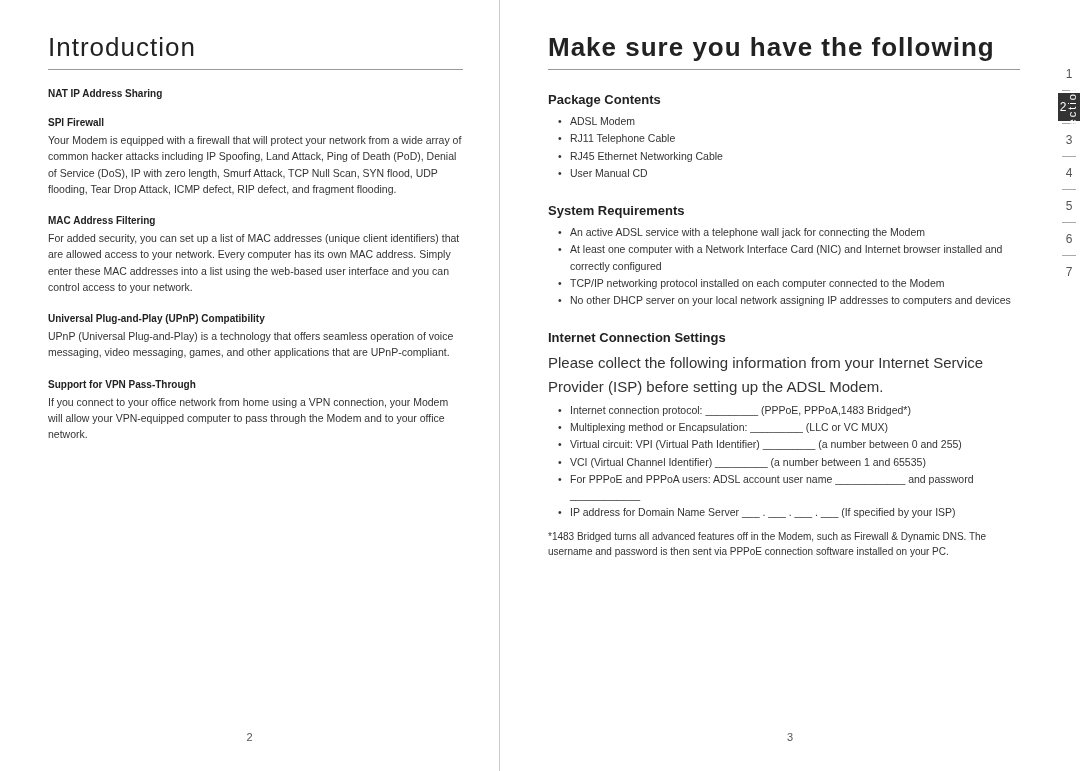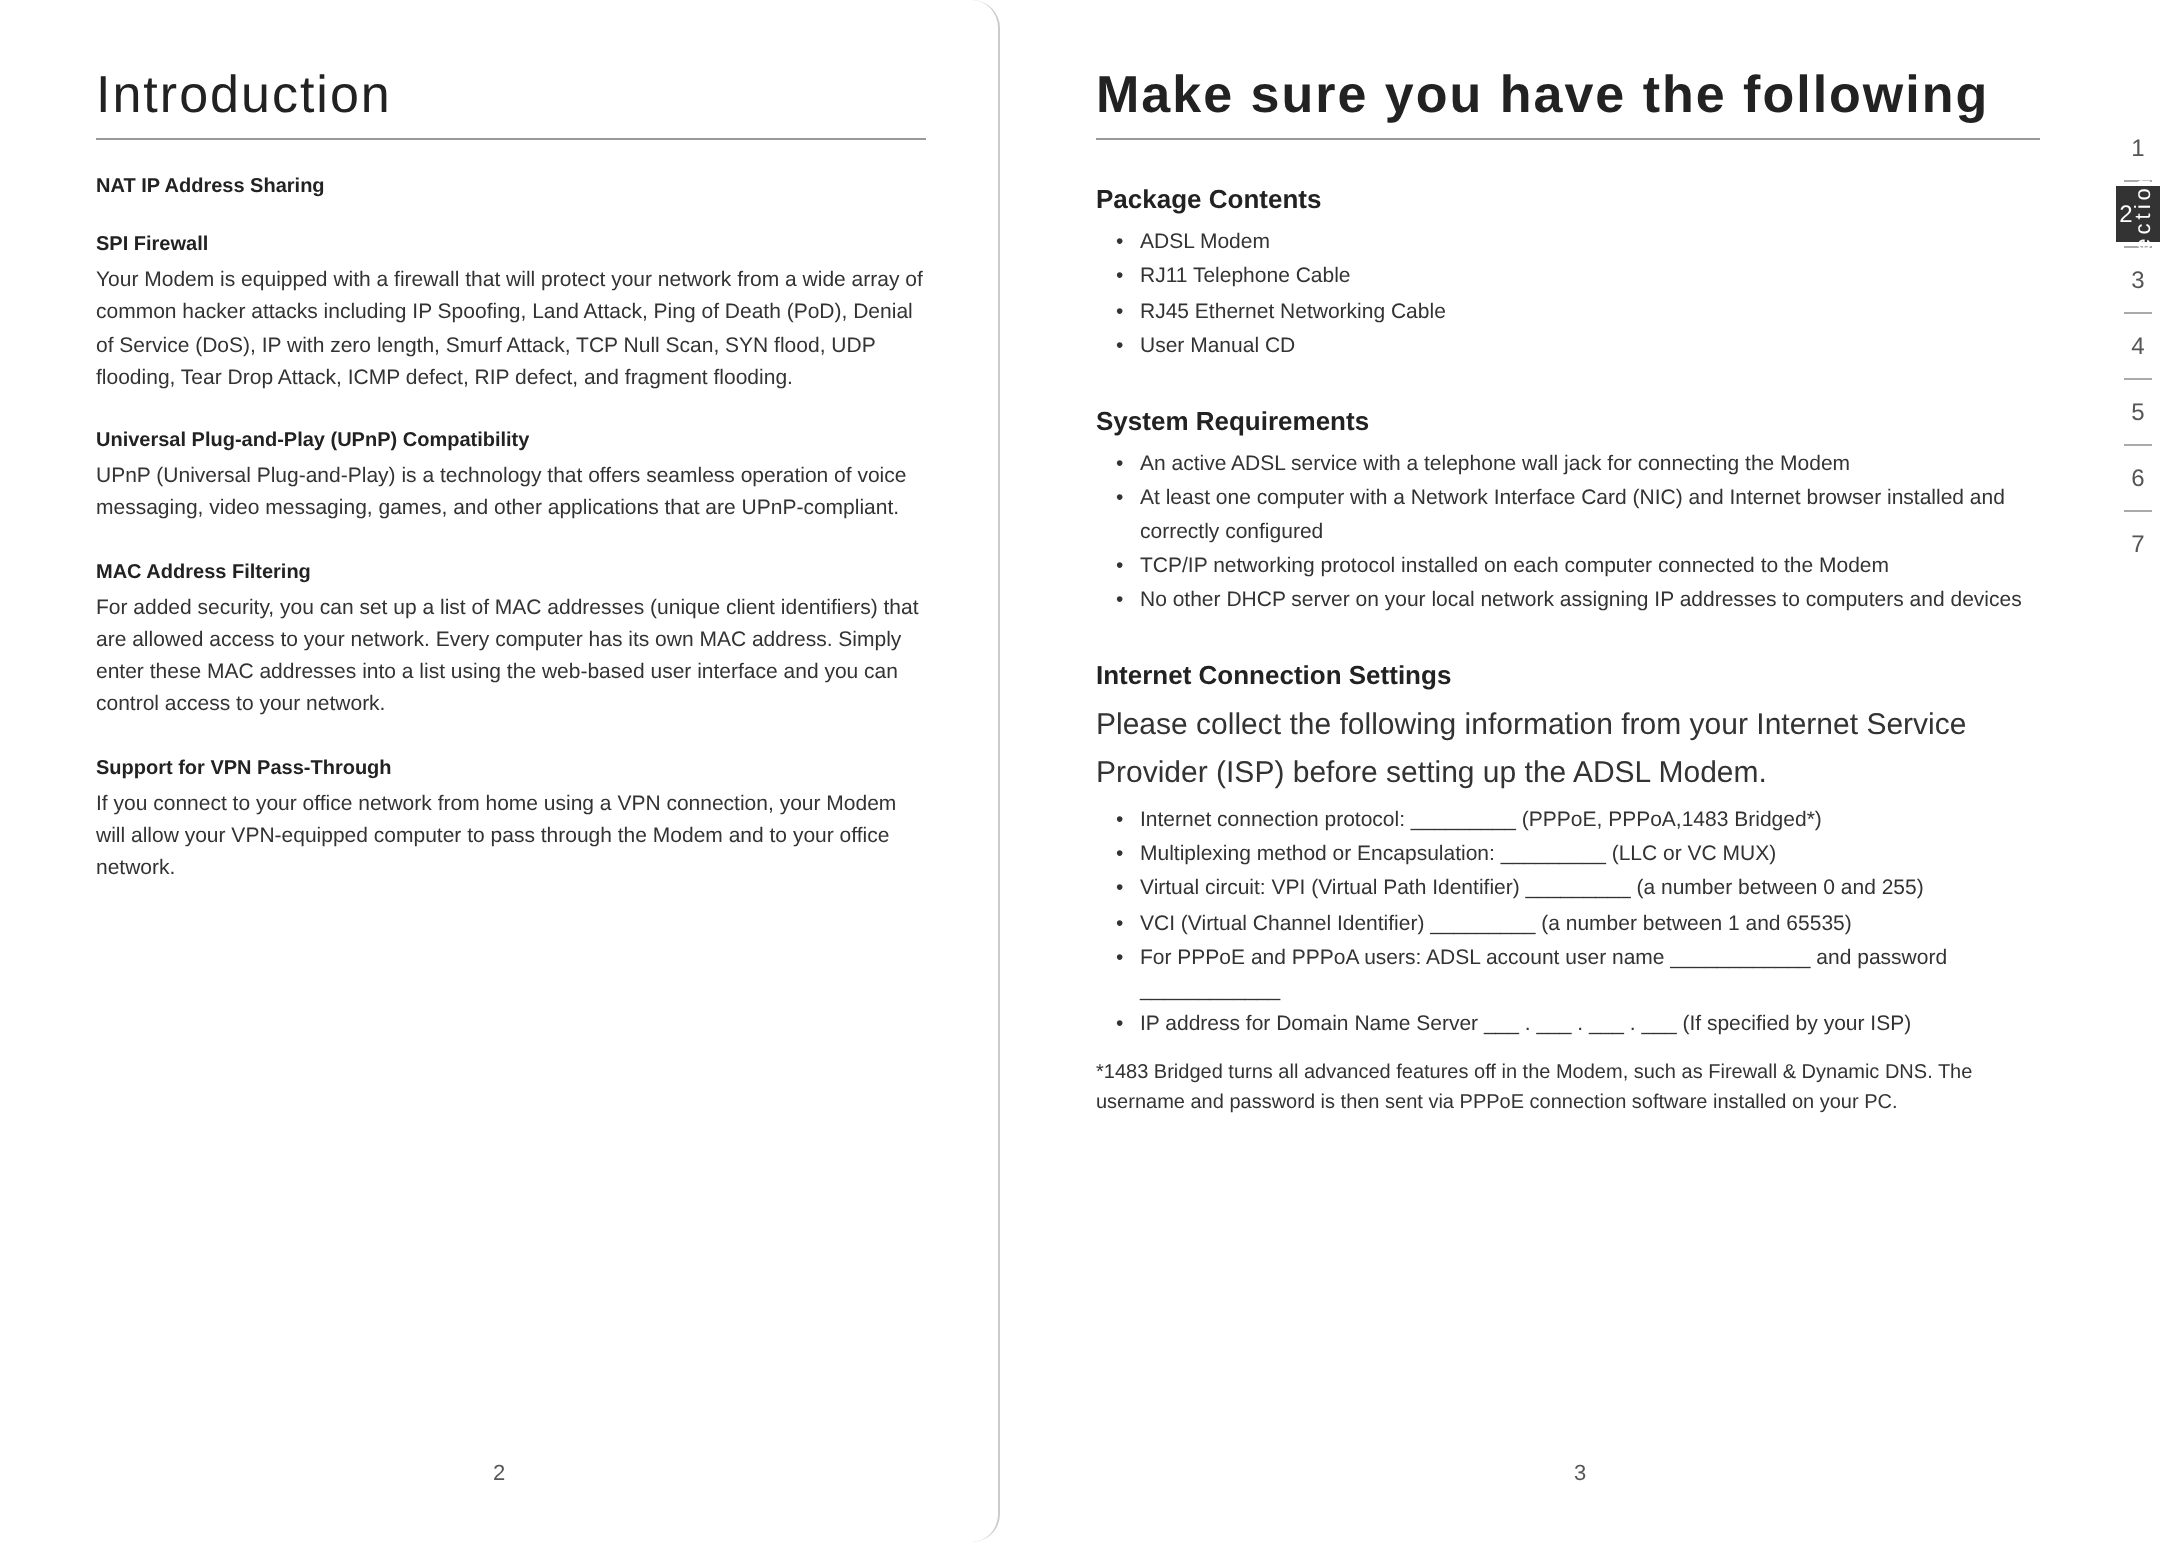--- a/index.html
+++ b/index.html
@@ -14,21 +14,20 @@
       display: flex;
     }
 
     
     .left-page {
       width: 500px;
       padding: 32px 36px 44px 48px;
       border-right: 1px solid #ccc;
       position: relative;
       flex-shrink: 0;
-      border-radius: 14px;
     }
 
     
     .right-page {
       flex: 1;
       padding: 32px 60px 32px 48px;
       position: relative;
     }
 
     .page-title {
@@ -185,26 +184,26 @@
 
   <div id="left-sections">
       <div class="section-block">
         <div class="section-heading">NAT IP Address Sharing</div>
       </div>
       <div class="section-block">
         <div class="section-heading">SPI Firewall</div>
         <p class="section-body">Your Modem is equipped with a firewall that will protect your network from a wide array of common hacker attacks including IP Spoofing, Land Attack, Ping of Death (PoD), Denial of Service (DoS), IP with zero length, Smurf Attack, TCP Null Scan, SYN flood, UDP flooding, Tear Drop Attack, ICMP defect, RIP defect, and fragment flooding.</p>
       </div>
       <div class="section-block">
+        <div class="section-heading">MAC Address Filtering</div>
+        <p class="section-body">For added security, you can set up a list of MAC addresses (unique client identifiers) that are allowed access to your network. Every computer has its own MAC address. Simply enter these MAC addresses into a list using the web-based user interface and you can control access to your network.</p>
+      </div>
+      <div class="section-block">
         <div class="section-heading">Universal Plug-and-Play (UPnP) Compatibility</div>
         <p class="section-body">UPnP (Universal Plug-and-Play) is a technology that offers seamless operation of voice messaging, video messaging, games, and other applications that are UPnP-compliant.</p>
-      </div>
-      <div class="section-block">
-        <div class="section-heading">MAC Address Filtering</div>
-        <p class="section-body">For added security, you can set up a list of MAC addresses (unique client identifiers) that are allowed access to your network. Every computer has its own MAC address. Simply enter these MAC addresses into a list using the web-based user interface and you can control access to your network.</p>
       </div>
       <div class="section-block">
         <div class="section-heading">Support for VPN Pass-Through</div>
         <p class="section-body">If you connect to your office network from home using a VPN connection, your Modem will allow your VPN-equipped computer to pass through the Modem and to your office network.</p>
       </div>
     </div>
 
   <div class="page-number-left">2</div>
 </div>
 

